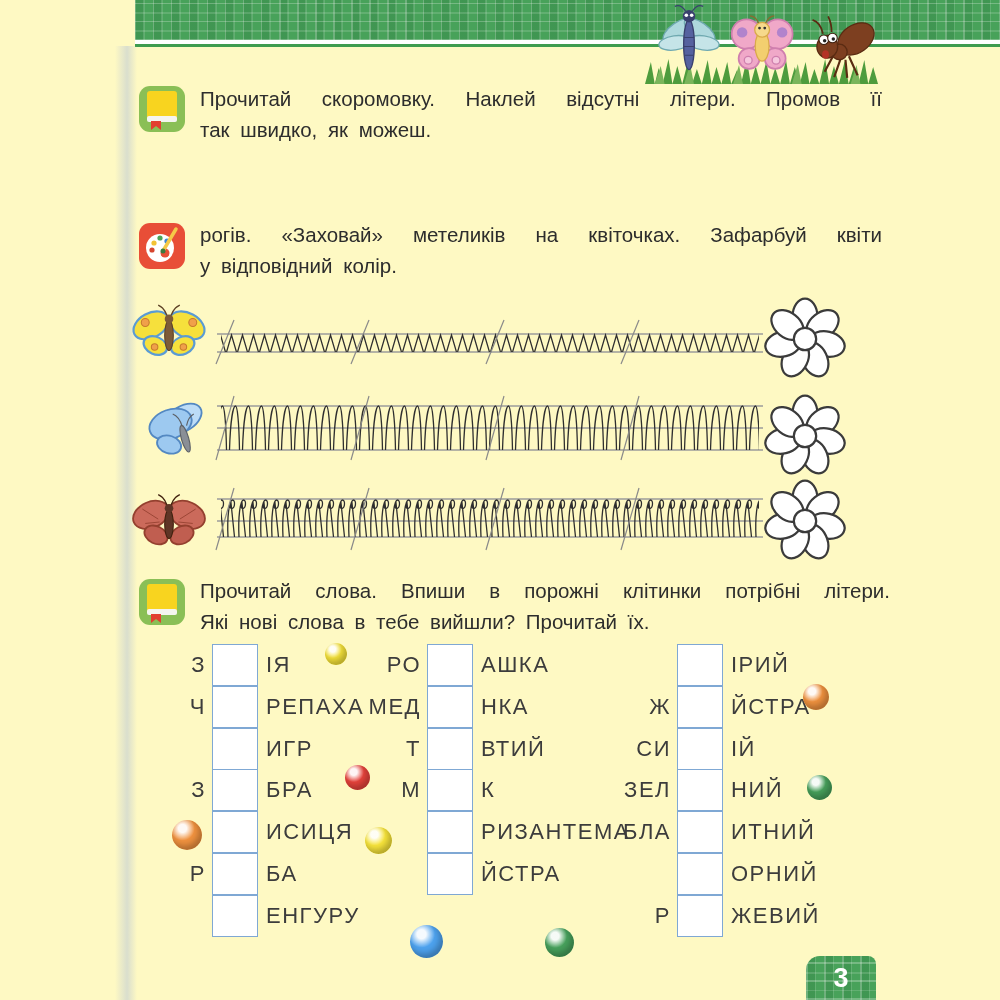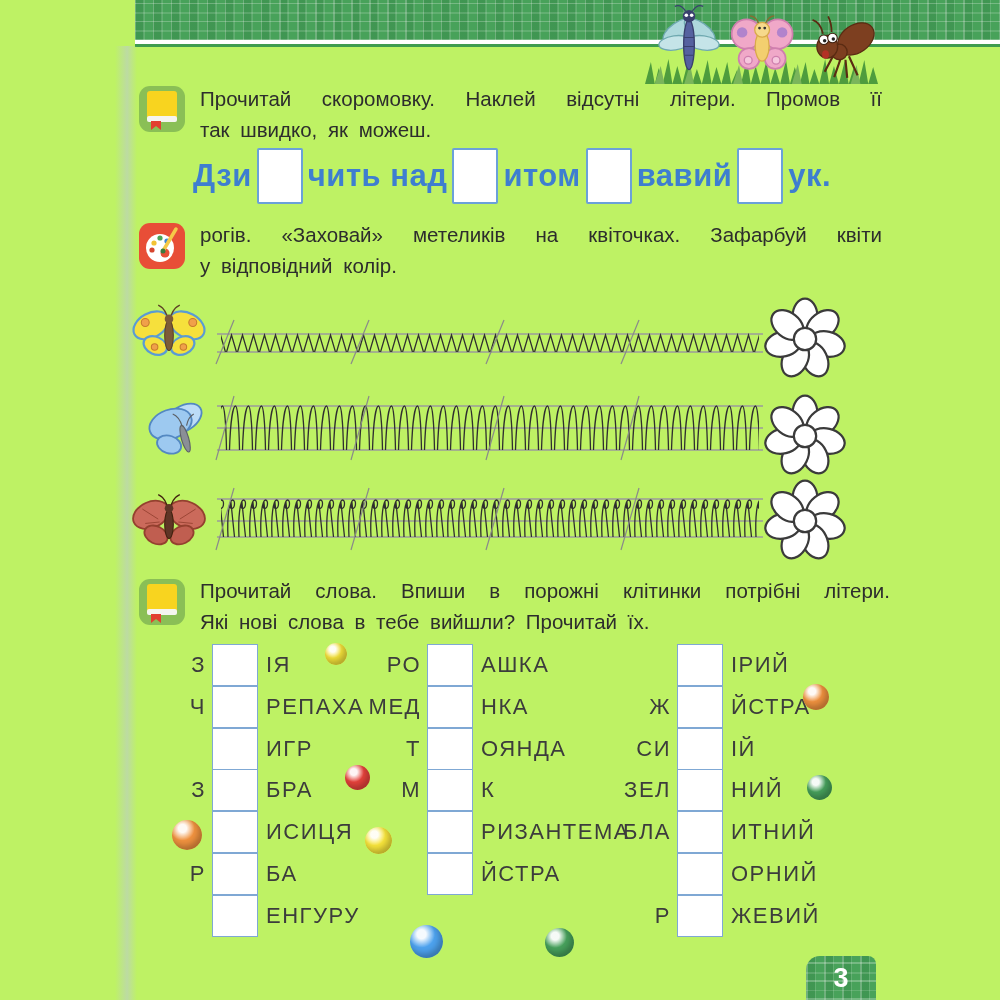--- a/index.html
+++ b/index.html
@@ -1,16 +1,16 @@
 <!DOCTYPE html>
 <html><head>
 <meta charset="utf-8">
 <style>
   html,body{margin:0;padding:0;background:#ffffff;}
-  .page{position:relative;width:1000px;height:1000px;background:#bef264;overflow:hidden;
+  .page{position:relative;width:1000px;height:1000px;background:#fef9c3;overflow:hidden;
         font-family:"Liberation Sans", sans-serif;}
   .abs{position:absolute;}
 
   
   .plaid{
     background-color:#48a25a;
     background-image:
       repeating-linear-gradient(0deg, rgba(255,255,255,.25) 0 1.5px, rgba(255,255,255,0) 1.5px 8.5px,
         rgba(255,255,255,.14) 8.5px 10px, rgba(255,255,255,0) 10px 18px),
       repeating-linear-gradient(90deg, rgba(255,255,255,.25) 0 1.5px, rgba(255,255,255,0) 1.5px 8.5px,
@@ -206,31 +206,20 @@
   </svg>
 
   <svg class="abs task-icon" style="left:138px;top:85px">
       <use href="#sym-book-icon"></use>
     </svg>
   <div class="abs task-text" style="left:200px;top:84px">
     <div class="tline">Прочитай скоромовку. Наклей відсутні літери. Промов її</div>
     <div class="tline last">так швидко, як можеш.</div>
   </div>
 
-  <div class="abs twister">
-    <span class="tw-seg">Дзи</span>
-    <span class="tw-box"></span>
-    <span class="tw-seg">чить над</span>
-    <span class="tw-box"></span>
-    <span class="tw-seg">итом</span>
-    <span class="tw-box"></span>
-    <span class="tw-seg">вавий</span>
-    <span class="tw-box"></span>
-    <span class="tw-seg">ук.</span>
-  </div>
 
   <svg class="abs task-icon" style="left:138px;top:222px">
       <use href="#sym-palette-icon"></use>
     </svg>
   <div class="abs task-text" style="left:200px;top:220px">
     <div class="tline">рогів. «Заховай» метеликів на квіточках. Зафарбуй квіти</div>
     <div class="tline last">у відповідний колір.</div>
   </div>
 
   <svg class="abs" style="left:128px;top:298px;width:82px;height:72px">
@@ -336,21 +325,21 @@
         <span class="wp-suffix">АШКА</span>
       </div>
     <div class="wp-row">
         <span class="wp-prefix">МЕД</span>
         <span class="wp-cell"></span>
         <span class="wp-suffix">НКА</span>
       </div>
     <div class="wp-row">
         <span class="wp-prefix">Т</span>
         <span class="wp-cell"></span>
-        <span class="wp-suffix">ОЯНДА</span>
+        <span class="wp-suffix">ВТИЙ</span>
       </div>
     <div class="wp-row">
         <span class="wp-prefix">М</span>
         <span class="wp-cell"></span>
         <span class="wp-suffix">К</span>
       </div>
     <div class="wp-row">
         <span class="wp-prefix"></span>
         <span class="wp-cell"></span>
         <span class="wp-suffix">РИЗАНТЕМА</span>

